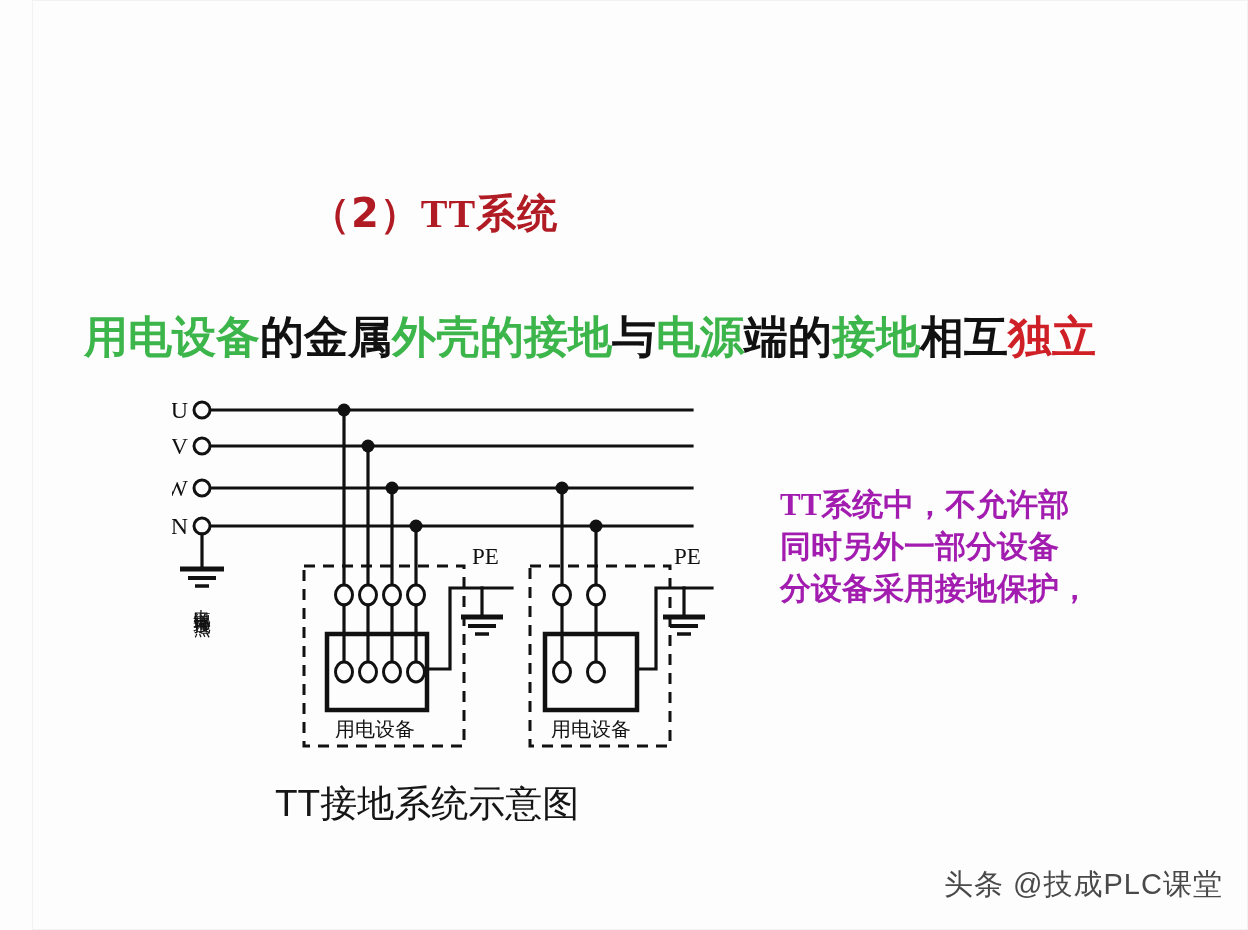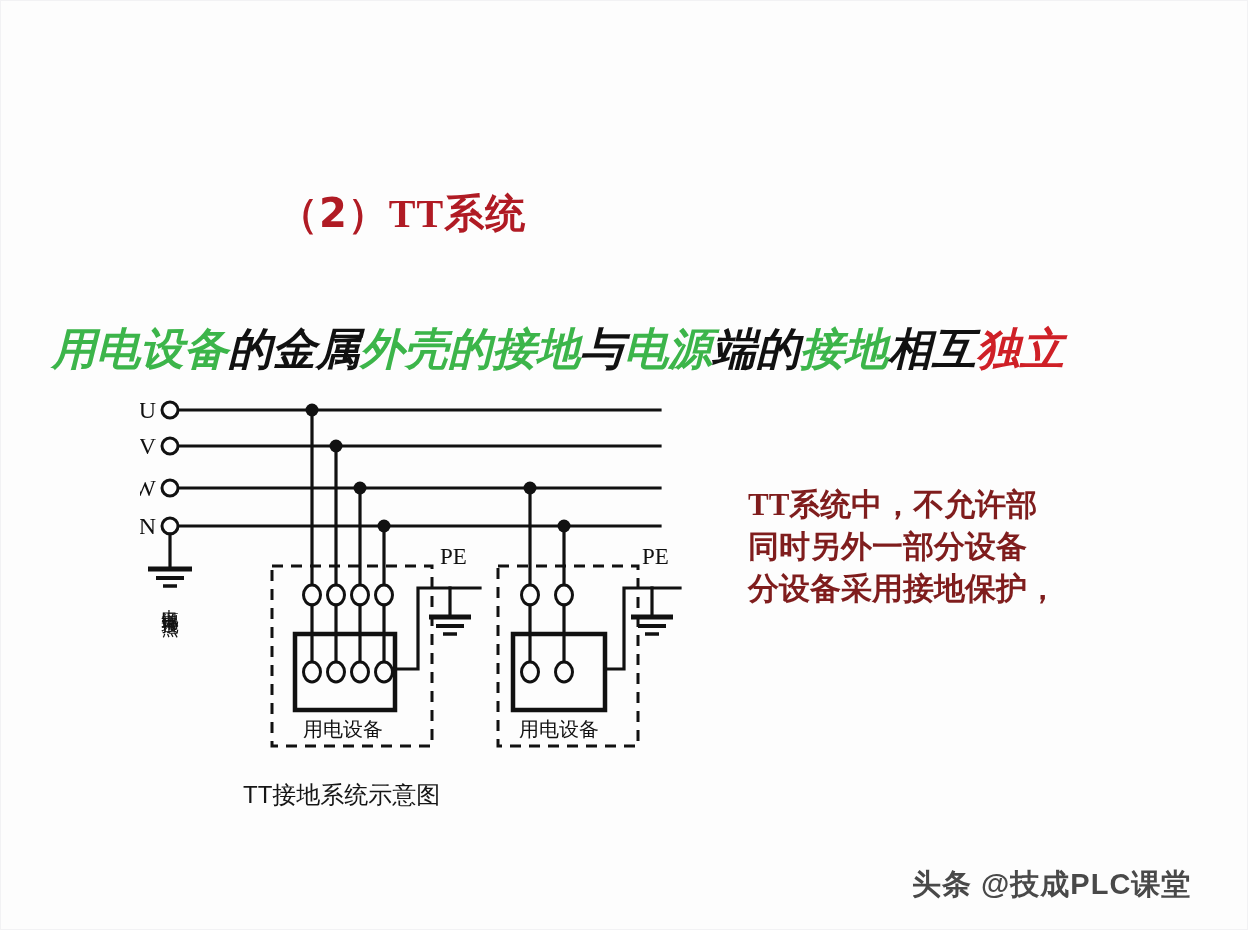--- a/index.html
+++ b/index.html
@@ -3,64 +3,64 @@
 <meta charset="utf-8">
 <style>
   html,body{margin:0;padding:0;}
   body{
     width:1248px;height:930px;
     background:#fdfdfd;
     font-family:"Liberation Serif","DejaVu Serif",serif;
     overflow:hidden;position:relative;
   }
   .page{position:absolute;inset:0;background:#fdfdfd;
-        box-shadow:inset 0 0 0 1px #f2f2f4;}
+        box-shadow:inset 0 0 0 1px #f2f2f4;margin-left:32px;}
 
   
   .title{
     position:absolute;left:278px;top:186px;
     font-size:40px;font-weight:bold;color:#b01b24;
     letter-spacing:1px;white-space:nowrap;
     font-family:"Liberation Serif","DejaVu Serif",serif;
   }
   .title .paren{font-family:"DejaVu Sans",sans-serif;font-weight:bold;}
 
   .line{
     position:absolute;white-space:nowrap;
     font-size:44px;font-weight:bold;color:#111111;
     font-family:"Liberation Serif","DejaVu Serif",serif;
     letter-spacing:0px;
   }
   #line1{left:52px;top:252px;}
-  #line2{left:52px;top:320px;font-style:italic;}
+  #line2{left:52px;top:308px;}
   .g{color:#3cb54a;}
   .r{color:#cf2027;}
 
   
   .note{
     position:absolute;left:748px;top:484px;
-    color:#7f1d1d;font-weight:bold;font-size:31px;
+    color:#a21caf;font-weight:bold;font-size:31px;
     line-height:42px;white-space:nowrap;
     font-family:"Liberation Serif","DejaVu Serif",serif;
   }
 
   
   #diagram{position:absolute;left:140px;top:388px;width:560px;height:430px;}
   #diagram svg{display:block;}
 
   .cap{
     position:absolute;left:243px;top:779px;
-    font-size:24px;color:#161616;white-space:nowrap;
+    font-size:37px;color:#161616;white-space:nowrap;
     font-family:"Liberation Sans","DejaVu Sans",sans-serif;
   }
 
   
   .wm{
     position:absolute;left:912px;top:865px;
-    font-size:29px;color:#3a3a3a;font-weight:bold;
+    font-size:29px;color:#3a3a3a;font-weight:normal;
     white-space:nowrap;letter-spacing:1px;
     font-family:"Liberation Sans","DejaVu Sans",sans-serif;
     opacity:.92;
   }
 </style>
 </head>
 <body>
 
 <div class="page">
 

